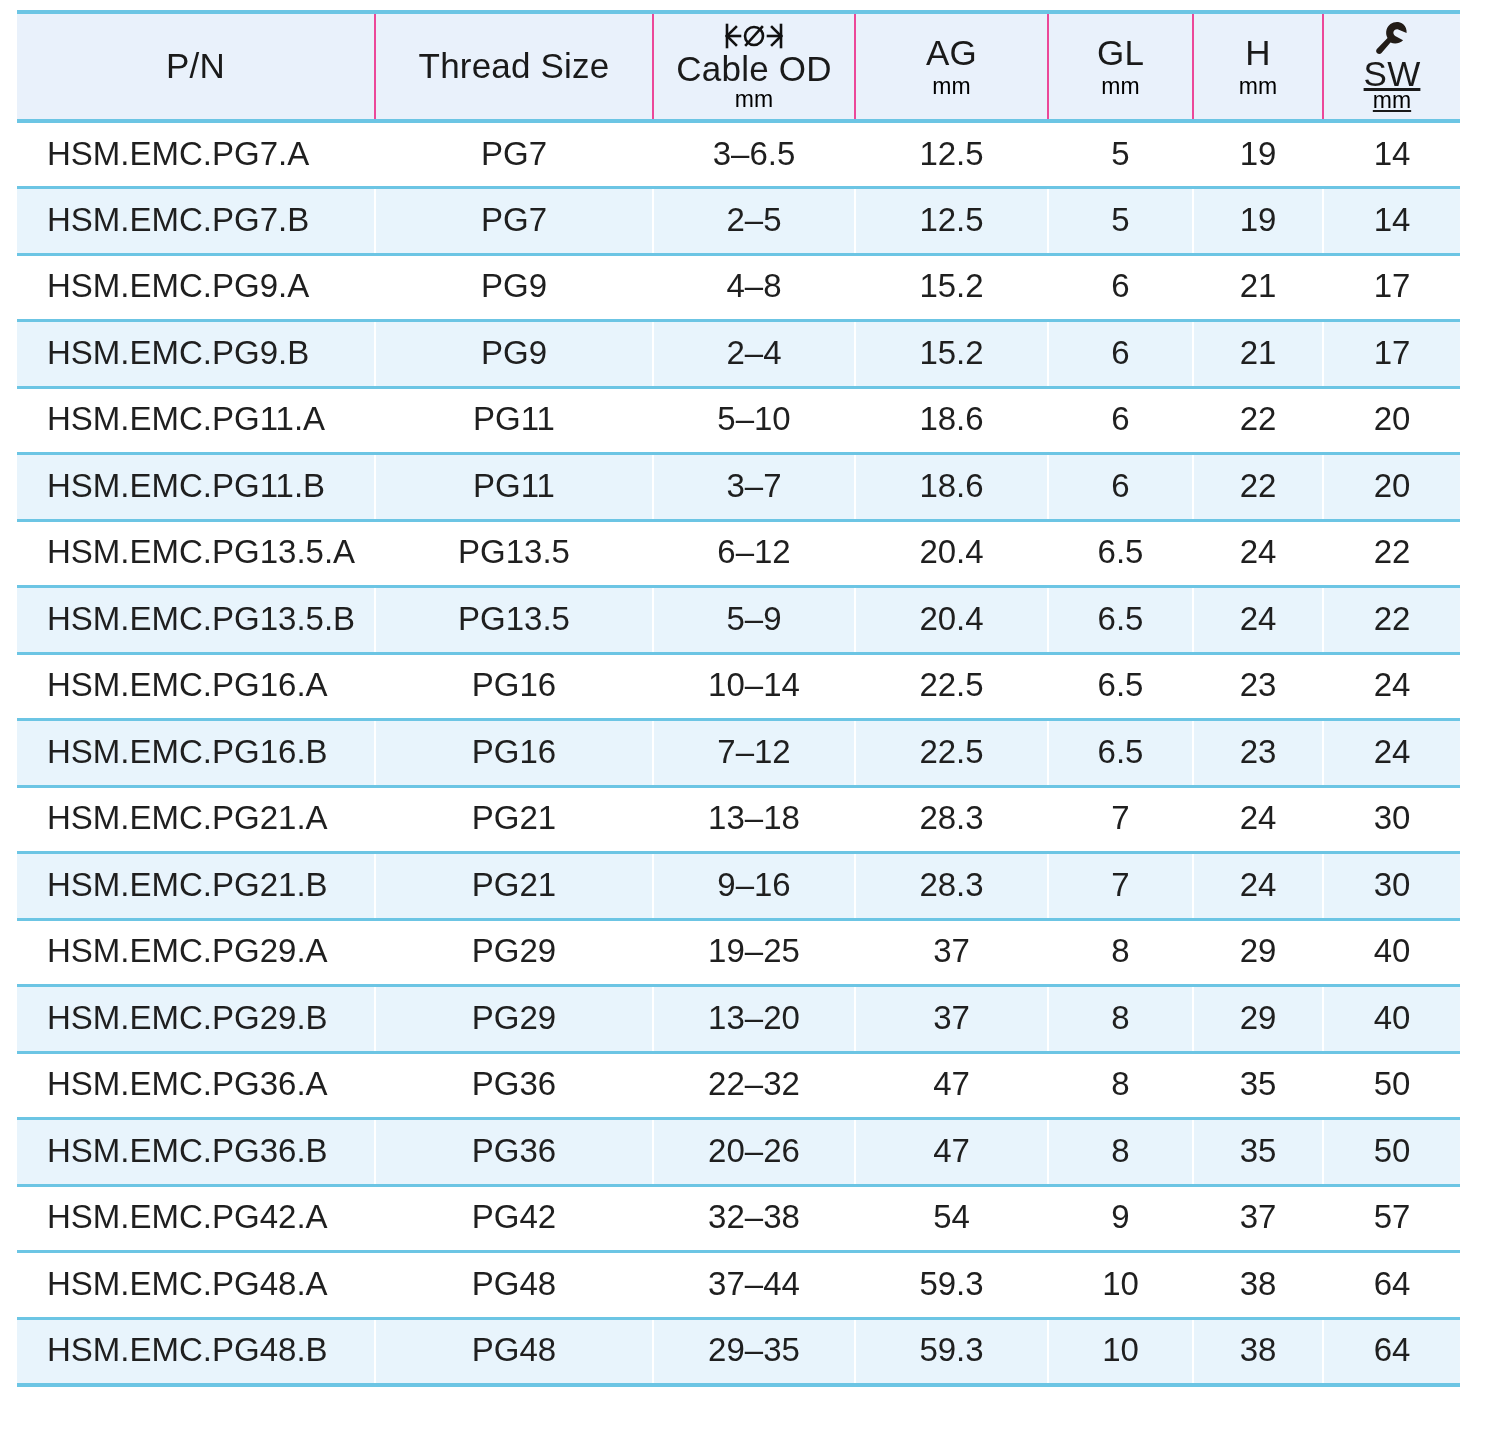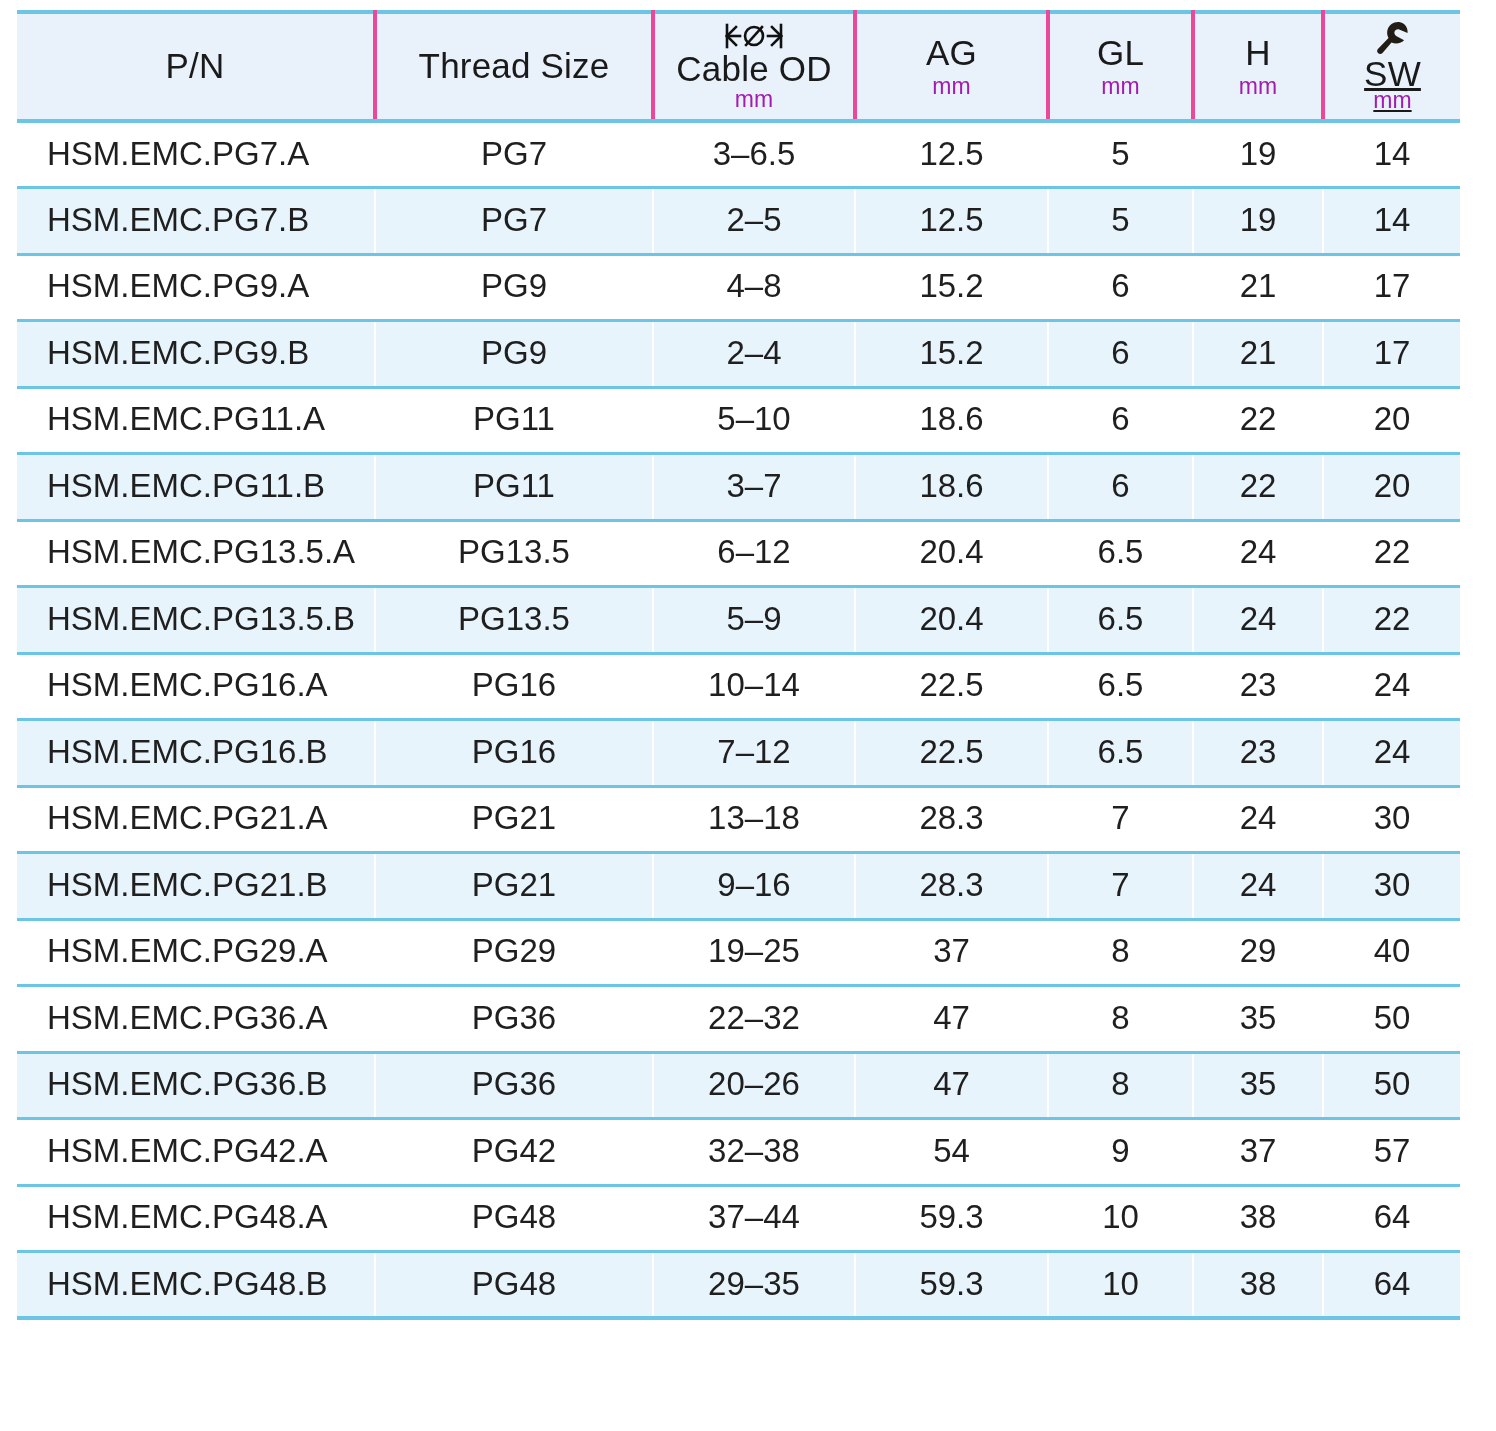--- a/index.html
+++ b/index.html
@@ -37,21 +37,21 @@
   col.c-od     { width: 202px; }
   col.c-ag     { width: 193px; }
   col.c-gl     { width: 145px; }
   col.c-h      { width: 130px; }
   col.c-sw     { width: 137px; }
 
   
   thead th {
     background: #e9f1fb;
     border-bottom: 4px solid #6cc5e4;
-    border-right: 4px solid #ec4899;
+    border-right: 2px solid #ec4899;
     padding: 0;
     height: 105px;
     vertical-align: middle;
     font-weight: normal;
     text-align: center;
   }
   thead th:last-child { border-right: none; text-decoration: underline; }
 
   .hdr-inner {
     display: flex;
@@ -62,21 +62,21 @@
     height: 105px;
   }
   .hdr-main {
     font-size: 35px;
     color: #1a1a1a;
     letter-spacing: 0.2px;
     white-space: nowrap;
   }
   .hdr-unit {
     font-size: 23px;
-    color: #a21caf;
+    color: #000000;
     margin-top: 3px;
   }
   .hdr-sym {
     line-height: 0.9;
     margin-bottom: 1px;
   }
   .hdr-sym svg { display: block; }
 
   
   .hdr-stack .hdr-main { margin-bottom: 2px; }
@@ -318,20 +318,29 @@
         </tr>
         <tr class="row-odd">
           <td class="cell-pn">HSM.EMC.PG29.A</td>
           <td>PG29</td>
           <td>19–25</td>
           <td>37</td>
           <td>8</td>
           <td>29</td>
           <td>40</td>
         </tr>
+        <tr class="row-even">
+          <td class="cell-pn">HSM.EMC.PG29.B</td>
+          <td>PG29</td>
+          <td>13–20</td>
+          <td>37</td>
+          <td>8</td>
+          <td>29</td>
+          <td>40</td>
+        </tr>
         <tr class="row-odd">
           <td class="cell-pn">HSM.EMC.PG36.A</td>
           <td>PG36</td>
           <td>22–32</td>
           <td>47</td>
           <td>8</td>
           <td>35</td>
           <td>50</td>
         </tr>
         <tr class="row-even">

